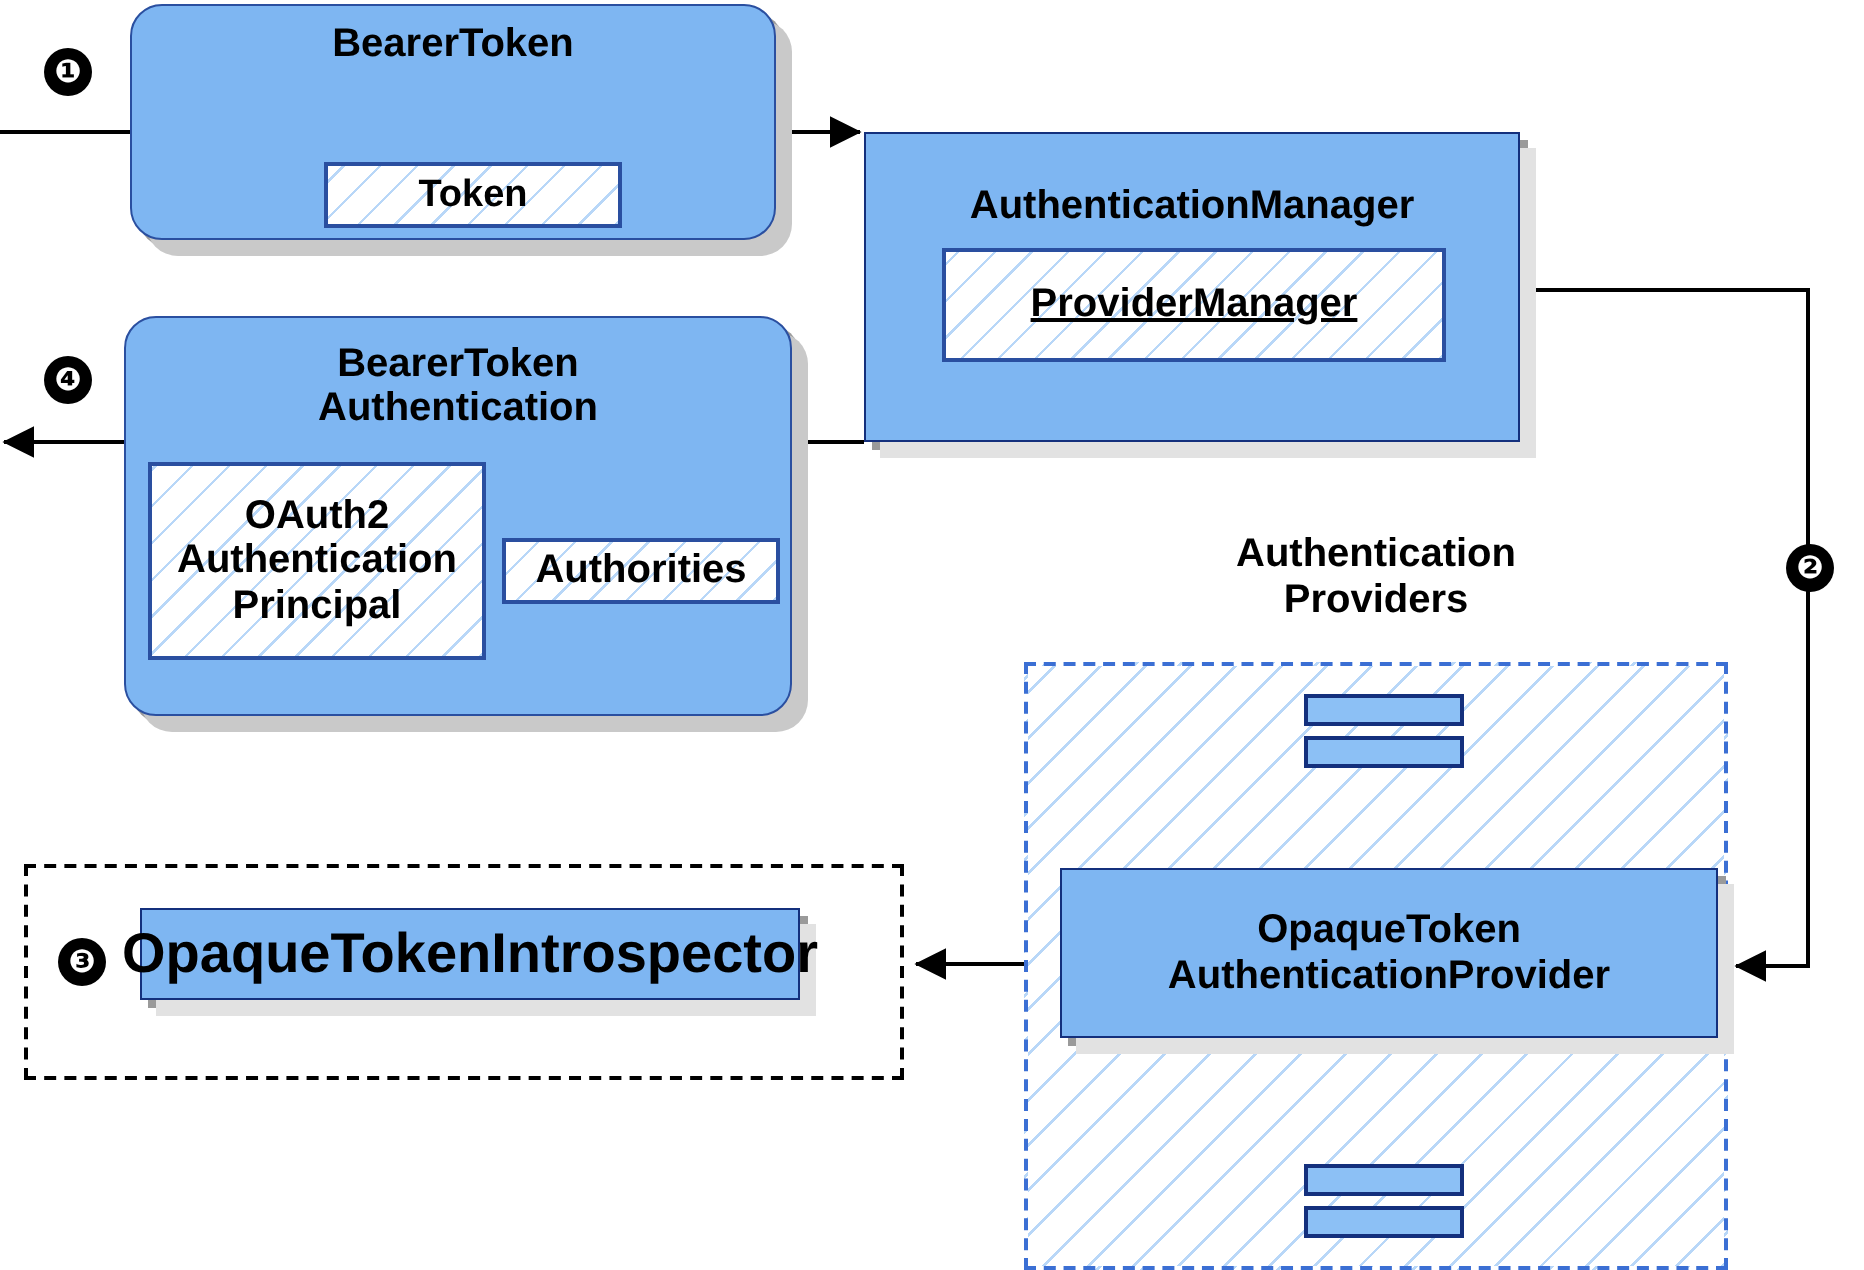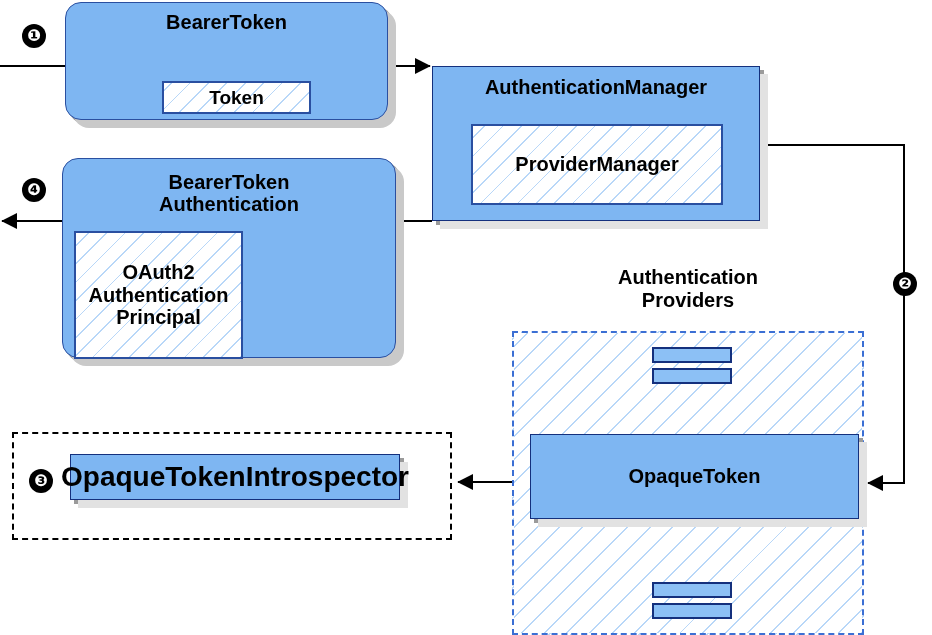--- a/index.html
+++ b/index.html
@@ -148,54 +148,58 @@
   <div class="badge" style="left:29px; top:469px;">❸</div>
   <div class="badge" style="left:893px; top:272px;">❷</div>
 
   <div class="node card" style="left:65px; top:2px; width:323px; height:118px; flex-direction:column; justify-content:flex-start; padding-top:8px; font-size:20px;">
     <div>BearerToken</div>
     <div class="node hatch" style="position:absolute; left:96px; top:78px; width:149px; height:33px; font-size:19px;">
       <span>Token</span>
     </div>
   </div>
 
-  <div class="node rect shadowed" style="left:432px; top:66px; width:328px; height:155px; flex-direction:column; justify-content:flex-start; padding-top:9px; font-size:20px;">
+  <div class="node rect shadowed" style="left:432px; top:66px; width:328px; height:155px; flex-direction:column; justify-content:flex-start; padding-top:25px; font-size:20px;">
     <div>AuthenticationManager</div>
-    <div class="node hatch" style="position:absolute; left:38px; top:57px; width:252px; height:81px; font-size:20px;">
+    <div class="node hatch" style="position:absolute; left:38px; top:57px; width:252px; height:57px; font-size:20px;text-decoration:underline;">
       <span>ProviderManager</span>
     </div>
   </div>
 
   <div class="node card" style="left:62px; top:158px; width:334px; height:200px; flex-direction:column; justify-content:flex-start; padding-top:12px; font-size:20px;">
     <div>BearerToken</div>
     <div>Authentication</div>
 
-    <div class="node hatch" style="position:absolute; left:11px; top:72px; width:169px; height:128px; flex-direction:column; font-size:20px;">
+    <div class="node hatch" style="position:absolute; left:11px; top:72px; width:169px; height:99px; flex-direction:column; font-size:20px;">
       <div>OAuth2</div>
       <div>Authentication</div>
       <div>Principal</div>
     </div>
 
+    <div class="node hatch" style="position:absolute; left:188px; top:110px; width:139px; height:33px; font-size:20px;">
+      <span>Authorities</span>
+    </div>
   </div>
 
   <div class="group-label" style="left:512px; top:266px; width:352px; font-size:20px;">
     <div>Authentication</div>
     <div>Providers</div>
   </div>
 
   <div class="dashed-blue" style="left:512px; top:331px; width:352px; height:304px;"></div>
 
   <div class="bar" style="left:652px; top:347px; width:80px; height:16px;"></div>
   <div class="bar" style="left:652px; top:368px; width:80px; height:16px;"></div>
 
   <div class="bar" style="left:652px; top:582px; width:80px; height:16px;"></div>
   <div class="bar" style="left:652px; top:603px; width:80px; height:16px;"></div>
 
   <div class="node rect shadowed" style="left:530px; top:434px; width:329px; height:85px; flex-direction:column; font-size:20px;">
     <div>OpaqueToken</div>
+    <div>AuthenticationProvider</div>
   </div>
 
   <div class="dashed-black" style="left:12px; top:432px; width:440px; height:108px;"></div>
 
   <div class="node rect shadowed" style="left:70px; top:454px; width:330px; height:46px; font-size:28px;">
     <span>OpaqueTokenIntrospector</span>
   </div>
 
 </div>
 

